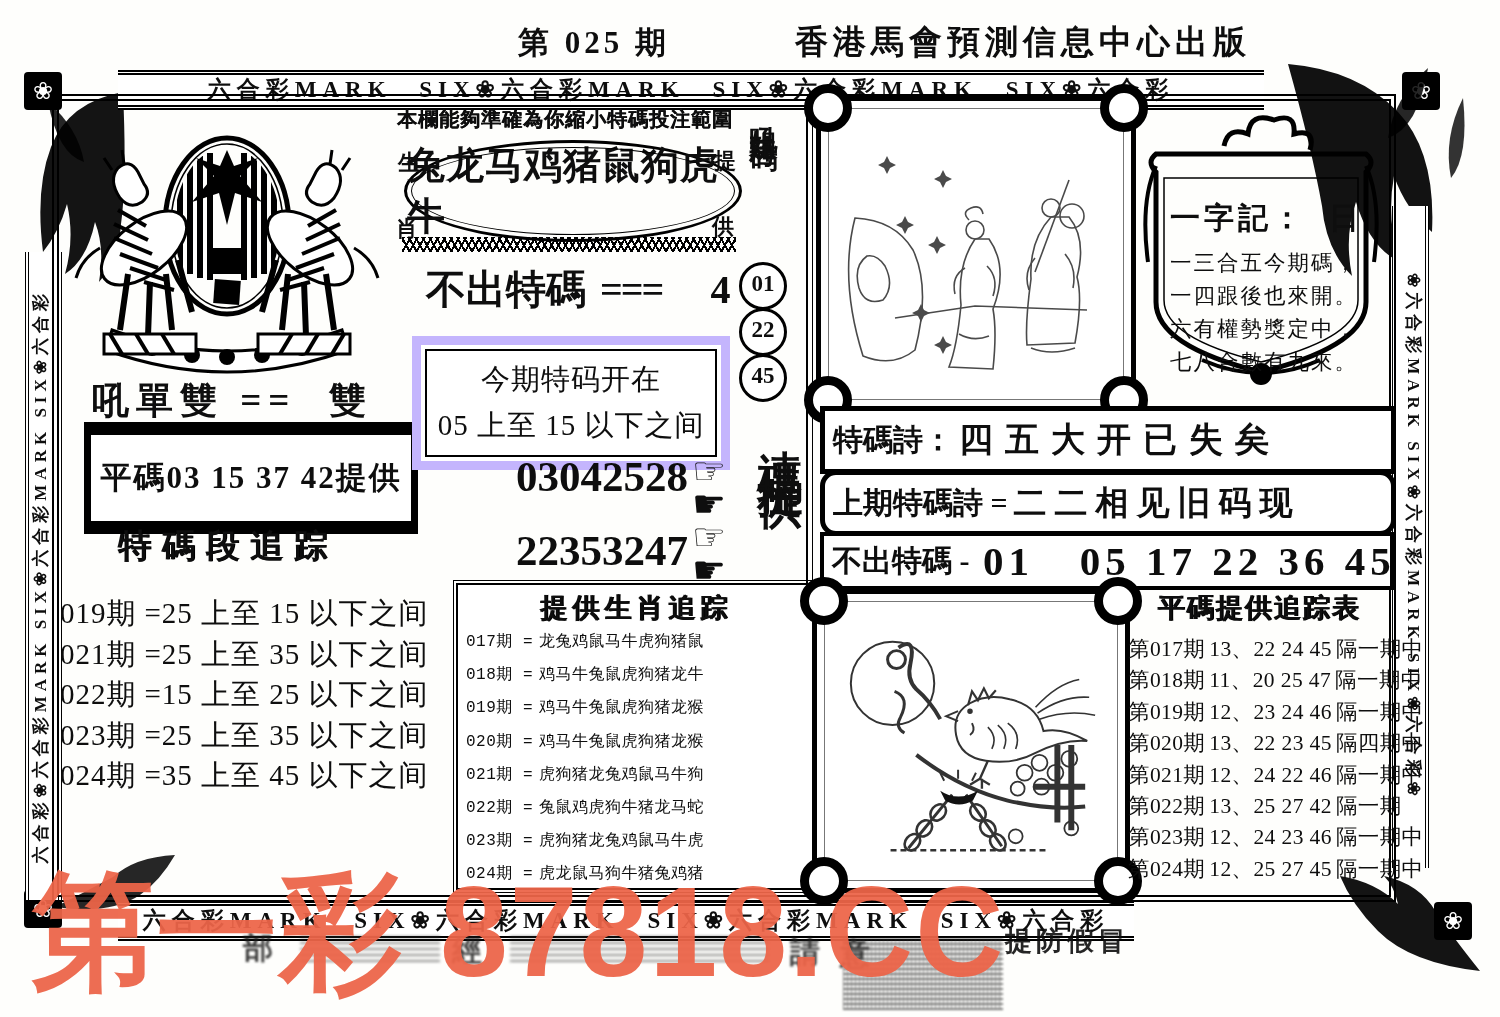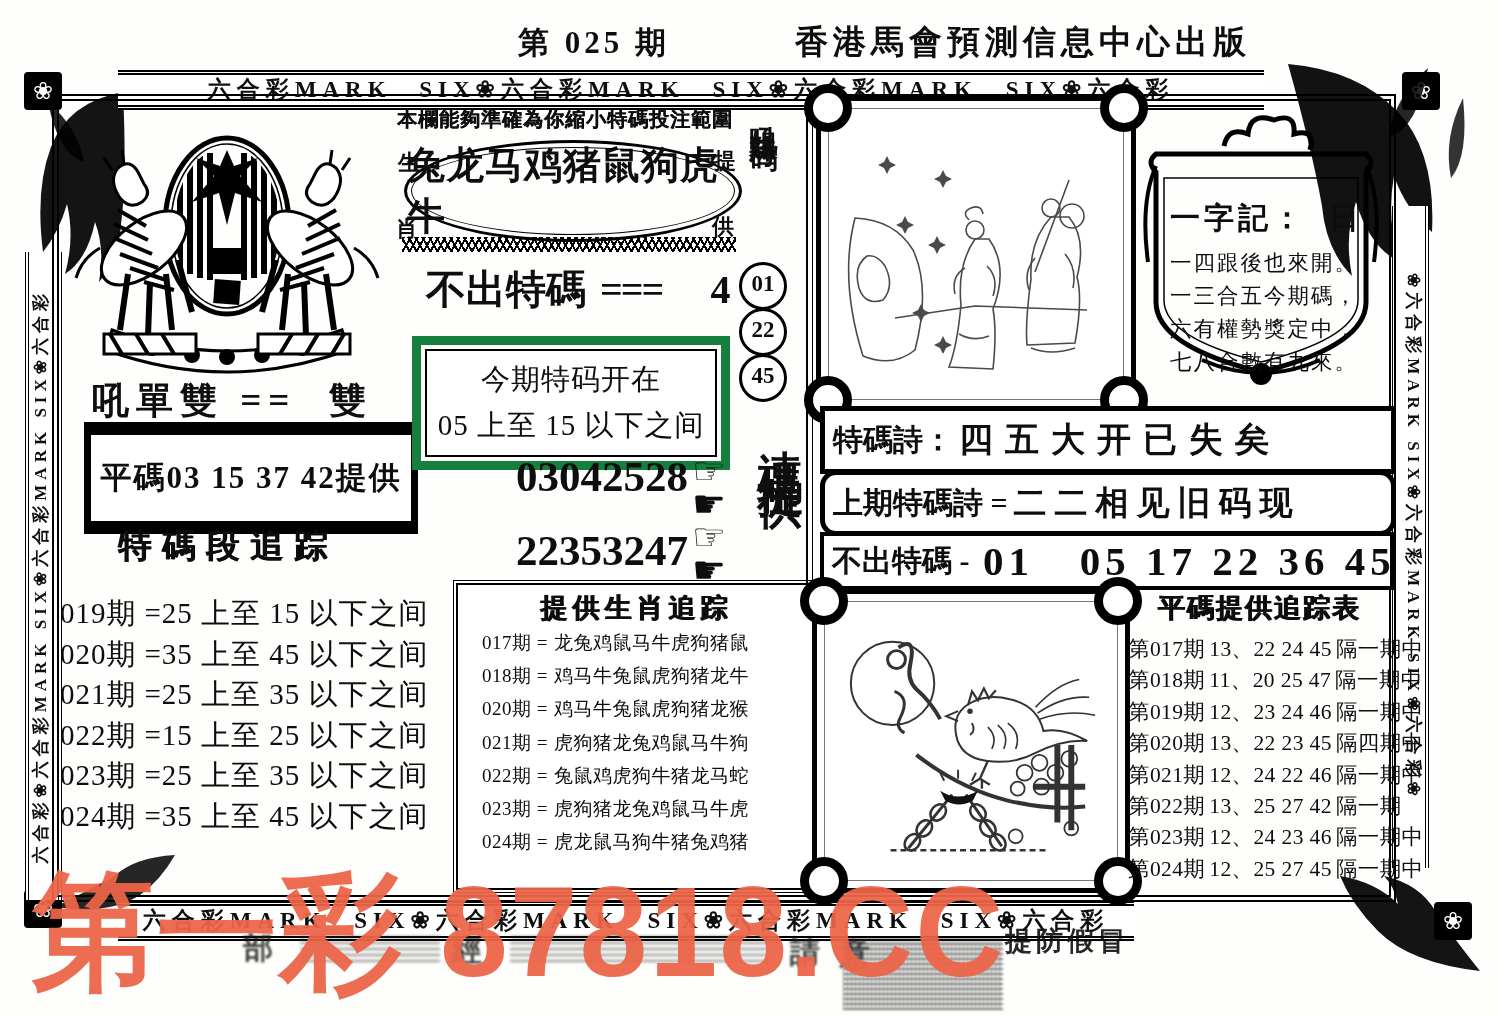--- a/index.html
+++ b/index.html
@@ -41,31 +41,31 @@
         display:flex;align-items:center;justify-content:center;}
   .ring:before{content:"";position:absolute;inset:4px;border:1.5px solid #000;border-radius:50%;}
   .ring-text{font-size:38px;font-weight:700;letter-spacing:1px;}
   .ringlab{font-size:22px;font-weight:700;}
   .zigzag{left:402px;top:237px;width:334px;height:15px;
           background:repeating-linear-gradient(60deg,#000 0 2px,transparent 2px 6px),
                      repeating-linear-gradient(-60deg,#000 0 2px,transparent 2px 6px);}
   .notspecial{left:426px;top:262px;font-size:40px;font-weight:800;display:flex;align-items:baseline;}
   .notspecial .eq{margin:0 14px;letter-spacing:-2px;font-weight:700;}
   .notspecial .n{font-family:"Liberation Serif",serif;margin-left:34px;font-weight:700;}
-  .rangebox{left:412px;top:336px;width:300px;height:116px;border:9px solid #15803d;
+  .rangebox{left:412px;top:336px;width:300px;height:116px;border:9px solid #c4b5fd;
             box-shadow:inset 0 0 0 4px #fff,inset 0 0 0 6px #000;background:#fff;
             display:flex;flex-direction:column;align-items:center;justify-content:center;gap:6px;}
   .rangebox div{font-size:29px;letter-spacing:1px;white-space:nowrap;}
   .numrow{width:262px;display:flex;justify-content:flex-end;font-size:43px;font-weight:600;}
   .numrow1{left:426px;top:452px;}
   .numrow2{left:426px;top:526px;}
   .hands{left:692px;top:455px;width:60px;display:flex;flex-direction:column;line-height:33px;font-size:38px;}
   .zbox{left:456px;top:583px;width:356px;height:303px;border:2px solid #000;outline:1.5px solid #000;outline-offset:2px;background:#fff;}
   .zbox-title{text-align:center;font-size:27px;font-weight:900;letter-spacing:5px;margin-top:5px;text-shadow:1.2px 0 0 #000;}
-  .zrow{font-size:19px;line-height:33.2px;white-space:nowrap;padding-left:24px;letter-spacing:.5px;}
+  .zrow{font-size:16px;line-height:33.2px;white-space:nowrap;padding-left:8px;letter-spacing:.5px;font-family:Liberation Mono, monospace;}
   .zrow .iss{margin-right:6px;}
   
   .strip-title{left:744px;top:103px;writing-mode:vertical-rl;text-orientation:upright;
                font-size:28px;font-weight:900;letter-spacing:5px;height:160px;}
   .circle{left:739px;width:42px;height:42px;border:3.5px solid #000;border-radius:50%;
           text-align:center;line-height:38px;font-size:23px;font-weight:700;background:#fff;}
   .lianma{left:750px;top:414px;writing-mode:vertical-rl;text-orientation:upright;
           font-size:45px;font-weight:900;letter-spacing:12px;height:360px;}
   
   .ringframe{border:5px solid #000;background:#fff;}
@@ -224,21 +224,20 @@
   </div>
 
   <div class="abs oddeven">吼單雙 ==  雙</div>
   <div class="abs pingma">
     <span>平碼03 15 37 42提供</span>
   </div>
   <div class="abs sec-title">特碼段追踪</div>
 
   <div class="abs range-list">
     <div class="lrow"><span class="iss">019期</span><span>=25 上至 15 以下之间</span></div>
-    <div class="lrow"><span class="iss">020期</span><span>=35 上至 45 以下之间</span></div>
     <div class="lrow"><span class="iss">021期</span><span>=25 上至 35 以下之间</span></div>
     <div class="lrow"><span class="iss">022期</span><span>=15 上至 25 以下之间</span></div>
     <div class="lrow"><span class="iss">023期</span><span>=25 上至 35 以下之间</span></div>
     <div class="lrow"><span class="iss">024期</span><span>=35 上至 45 以下之间</span></div>
   </div>
 
   <div class="abs slogan">本欄能夠準確為你縮小特碼投注範圍</div>
   <div class="abs ring">
     <span class="ring-text">兔龙马鸡猪鼠狗虎牛</span>
   </div>
@@ -276,20 +275,21 @@
     <span>☞</span>
     <span>☛</span>
     <span>☞</span>
     <span>☛</span>
   </div>
 
   <div class="abs zbox">
     <div class="zbox-title">提供生肖追踪</div>
     <div class="zrow"><span class="iss">017期 =</span><span>龙兔鸡鼠马牛虎狗猪鼠</span></div>
     <div class="zrow"><span class="iss">018期 =</span><span>鸡马牛兔鼠虎狗猪龙牛</span></div>
+    <div class="zrow"><span class="iss">019期 =</span><span>鸡马牛兔鼠虎狗猪龙猴</span></div>
     <div class="zrow"><span class="iss">020期 =</span><span>鸡马牛兔鼠虎狗猪龙猴</span></div>
     <div class="zrow"><span class="iss">021期 =</span><span>虎狗猪龙兔鸡鼠马牛狗</span></div>
     <div class="zrow"><span class="iss">022期 =</span><span>兔鼠鸡虎狗牛猪龙马蛇</span></div>
     <div class="zrow"><span class="iss">023期 =</span><span>虎狗猪龙兔鸡鼠马牛虎</span></div>
     <div class="zrow"><span class="iss">024期 =</span><span>虎龙鼠马狗牛猪兔鸡猪</span></div>
   </div>
 
   <div class="abs strip-title">吼姐妹号码</div>
   <div class="abs circle" style="top:262px;">01</div>
   <div class="abs circle" style="top:308px;">22</div>
@@ -334,22 +334,22 @@
     <svg width="258" height="296" viewBox="0 0 258 296" fill="none" stroke="#000">
       <path d="M92,40 q4,-20 24,-12 q2,-22 26,-14 q22,-8 20,14 q22,-6 16,16" stroke-width="5"></path>
       <path d="M24,66 q-10,-10 0,-18 l210,0 q10,8 0,18 l0,130 q0,44 -105,70 q-105,-26 -105,-70 z" stroke-width="5"></path>
       <path d="M32,72 l194,0 0,122 q0,38 -97,62 q-97,-24 -97,-62 z" stroke-width="1.5"></path>
       <path d="M24,60 q-16,36 -8,96 M234,60 q16,36 8,96" stroke-width="4"></path>
       <path d="M70,254 q60,26 118,0" stroke-width="4"></path>
       <circle cx="129" cy="268" r="11" fill="#000" stroke="none"></circle>
     </svg>
     <div class="shield-text">
       <div class="shield-title">一字記：  日</div>
+      <div class="shield-line">一三合五今期碼，</div>
       <div class="shield-line">一四跟後也來開。</div>
-      <div class="shield-line">一三合五今期碼，</div>
       <div class="shield-line">六有權勢獎定中，</div>
       <div class="shield-line">七八合數有九來。</div>
     </div>
   </div>
 
   <div class="abs rrow rrow1">
     <span class="rlabel">特碼詩：</span>
     <span class="rvalue">四五大开已失矣</span>
   </div>
   <div class="abs rrow rrow2">

